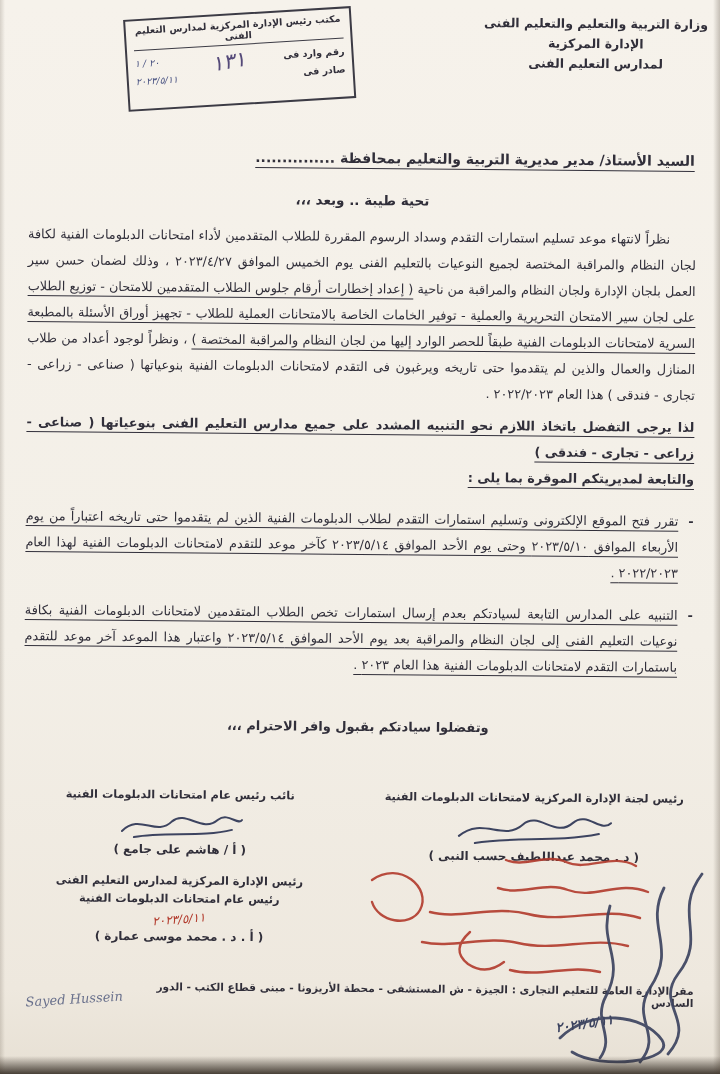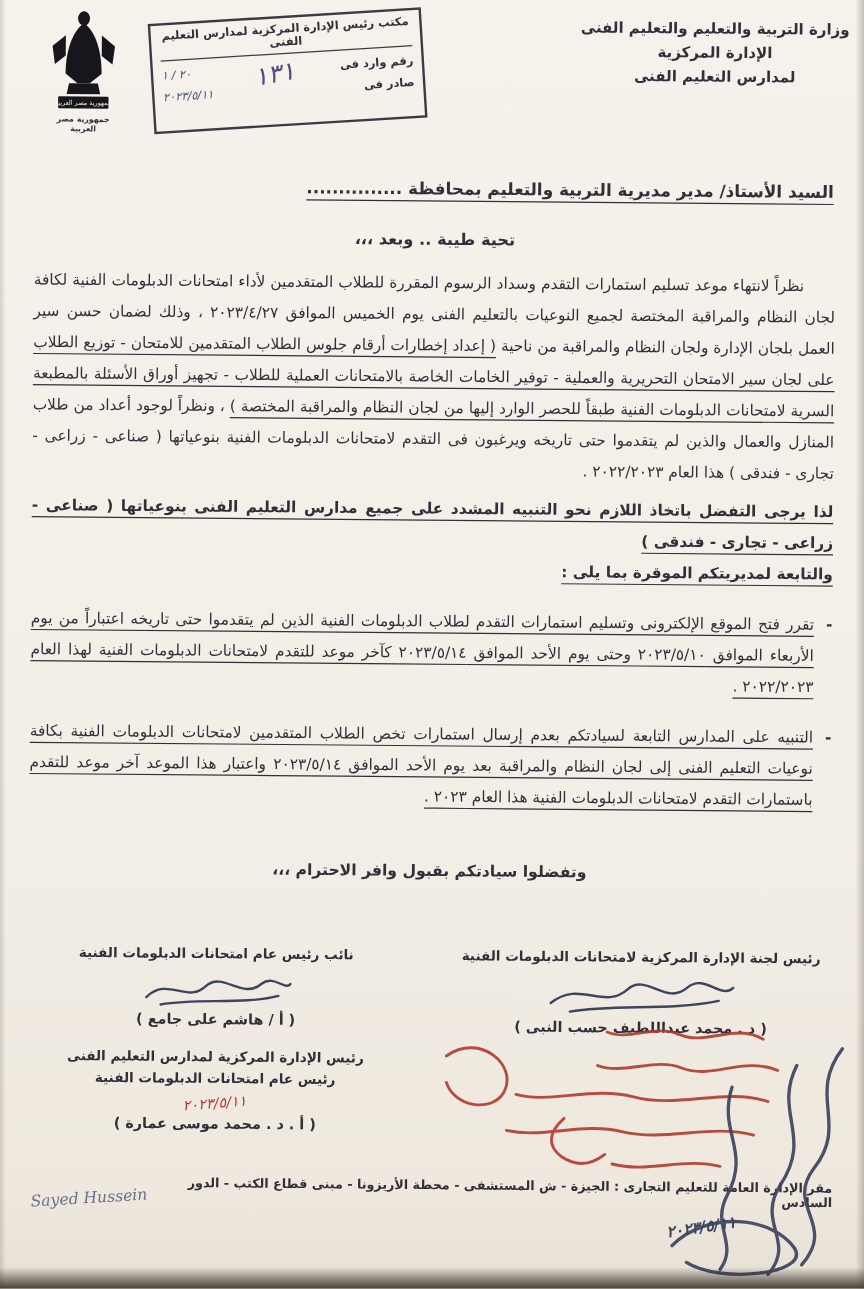--- a/index.html
+++ b/index.html
@@ -70,34 +70,20 @@
     background:linear-gradient(270deg, rgba(70,58,44,.28), rgba(70,58,44,0)); }
   .edge-left { position:absolute; top:0; left:0; width:5px; height:100%;
     background:linear-gradient(90deg, rgba(70,58,44,.18), rgba(70,58,44,0)); }
 </style>
 </head>
 <body>
 
 <div class="page">
   <div class="tilt">
 
-    <div class="emblem">
-      <svg width="58" height="86" viewBox="0 0 58 86">
-        <g fill="#17161c">
-          <ellipse cx="29" cy="8" rx="5" ry="6"></ellipse>
-          <path d="M29 12 C20 18 14 34 14 54 L24 62 L34 62 L44 54 C44 34 38 18 29 12 Z"></path>
-          <path d="M14 22 L3 31 L5 46 L14 39 Z"></path>
-          <path d="M44 22 L55 31 L53 46 L44 39 Z"></path>
-          <path d="M17 62 L41 62 L43 71 L15 71 Z"></path>
-          <rect x="8" y="73" width="42" height="10" rx="1"></rect>
-        </g>
-        <text x="29" y="80" font-size="5.4" fill="#f4f0e8" text-anchor="middle">جمهورية مصر العربية</text>
-      </svg>
-      <div class="emblem-caption">جمهورية مصر العربية</div>
-    </div>
 
     <div class="stamp">
       <div class="stamp-title">مكتب رئيس الإدارة المركزية لمدارس التعليم الفنى</div>
       <div class="stamp-row">
         <span>رقم وارد فى</span>
         <span class="hand">٢٠ / ١</span>
       </div>
       <div class="stamp-row">
         <span>صادر فى</span>
         <span class="hand">٢٠٢٣/٥/١١</span>

